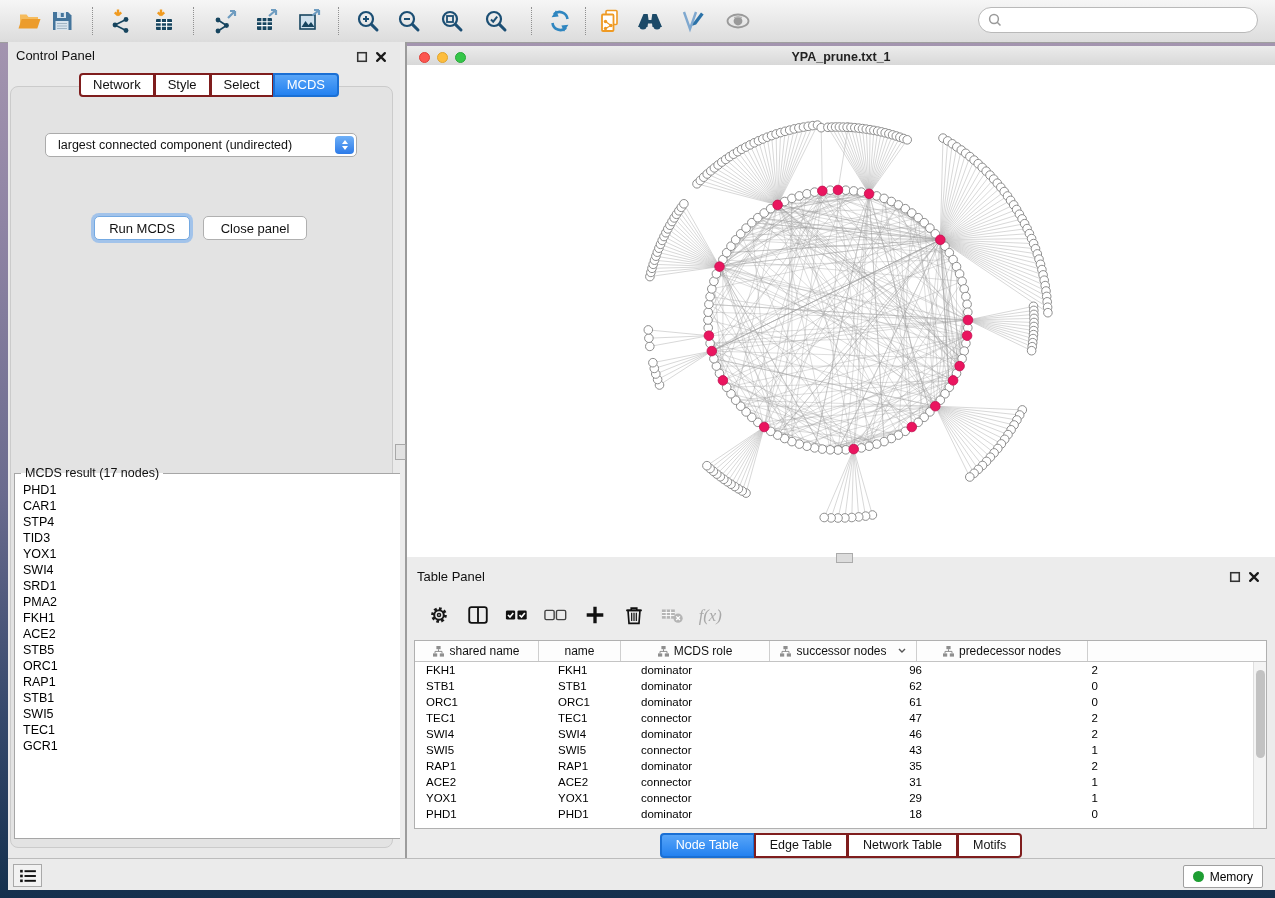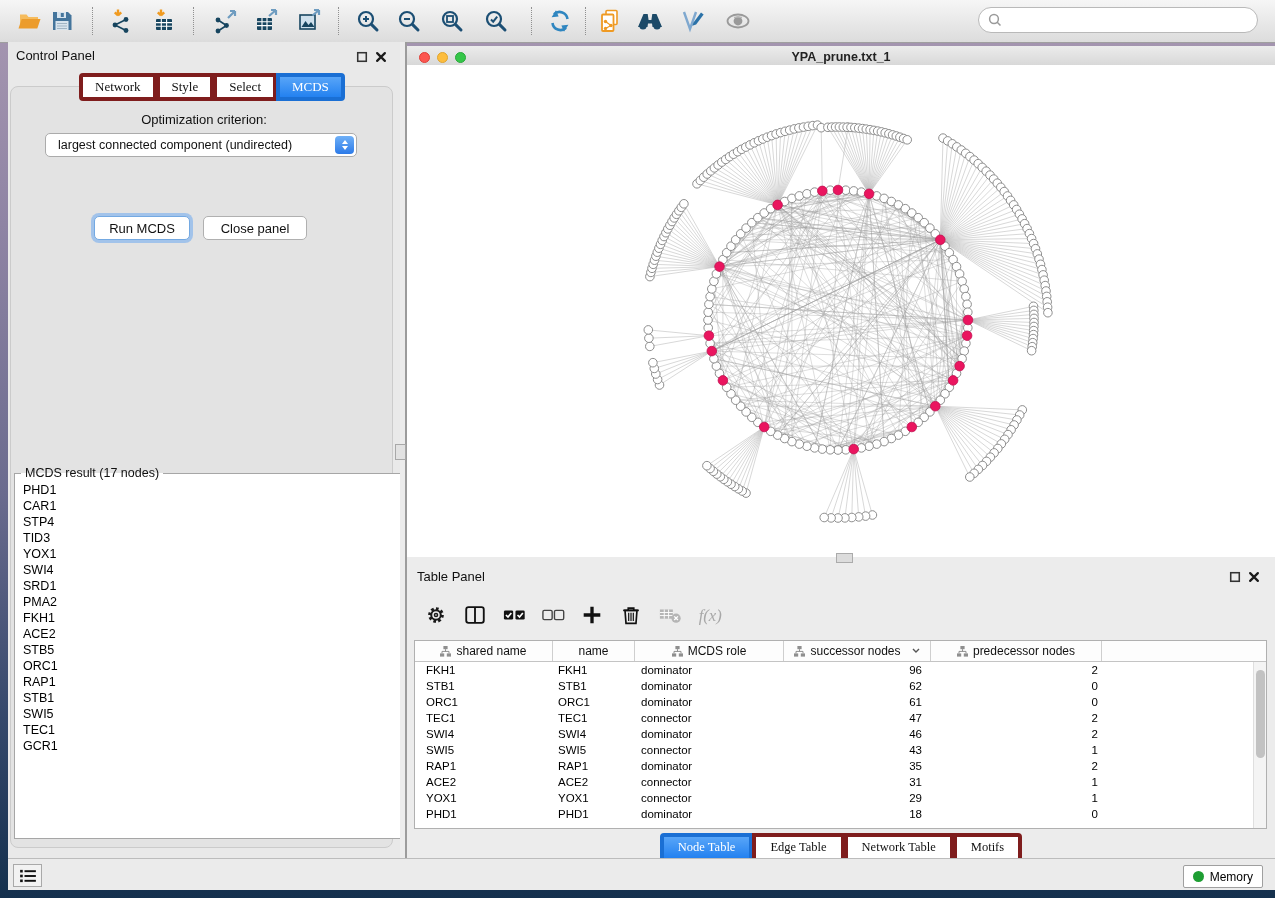--- a/index.html
+++ b/index.html
@@ -19,21 +19,21 @@
   .searchbox{position:absolute;left:978px;top:7px;width:280px;height:26px;background:#fff;
     border:1px solid #b9b9b9;border-radius:13px;display:flex;align-items:center;padding-left:8px;box-sizing:border-box;}
   
   .control-panel{left:8px;top:42px;width:392px;height:816px;background:#e9e9e9;}
   .cp-title{position:absolute;left:8px;top:6px;font-size:13px;color:#111;}
   .panel-icons{position:absolute;top:9px;display:flex;gap:7px;align-items:center;}
   .cp-inner{position:absolute;left:2px;top:44px;width:381px;height:760px;background:#e3e3e3;
     border:1px solid #cbcbcb;border-radius:8px;}
   .seg{display:flex;}
   .seg .tab{height:20px;line-height:20px;padding:0 12px;font-size:13px;background:#fff;
-    border:4px solid #7f1d1d;margin-left:-1px;color:#111;text-align:center;white-space:nowrap;font-family:Liberation Serif, serif;}
+    border:2px solid #7f1d1d;margin-left:-1px;color:#111;text-align:center;white-space:nowrap;}
   .seg .tab:first-child{border-radius:4px 0 0 4px;margin-left:0;}
   .seg .tab:last-child{border-radius:0 4px 4px 0;text-align:right;}
   .seg .tab.active{background:linear-gradient(#58a5f8,#2381f0);color:#fff;border-color:#1a6fd4;}
   .cp-tabs{position:absolute;left:71px;top:31px;z-index:3;}
   .opt-label{position:absolute;left:0;top:70px;width:100%;text-align:center;font-size:13px;color:#111;}
   .dropdown{position:absolute;left:37px;top:91px;width:312px;height:24px;background:#fff;
     border:1px solid #ababab;border-radius:5px;box-sizing:border-box;display:flex;align-items:center;}
   .dropdown .dd-text{font-size:12.5px;color:#111;padding-left:12px;flex:1;white-space:nowrap;}
   .dd-stepper{width:19px;height:18px;margin-right:2px;border-radius:4px;
     background:linear-gradient(#6fb0f7,#2c7ae8);display:flex;flex-direction:column;align-items:center;justify-content:center;gap:2px;}
@@ -61,26 +61,26 @@
   .net-content{position:absolute;left:0;top:23px;width:868px;height:492px;background:#fff;}
   .net-content svg .chord{stroke:#9e9e9e;stroke-opacity:.5;stroke-width:.7;}
   .net-content svg .fanedge{stroke:#bdbdbd;stroke-opacity:.85;stroke-width:.7;}
   .net-content svg .ringnode,.net-content svg .leaf{fill:#fff;stroke:#8d8d8d;stroke-width:1;}
   .net-content svg .pinknode{fill:#ea155f;stroke:#c11050;stroke-width:.8;}
   .h-gap{left:407px;top:557px;width:868px;height:6px;background:#ececec;}
   
   .table-panel{left:407px;top:563px;width:868px;height:295px;background:#ececec;}
   .tp-title{position:absolute;left:10px;top:6px;font-size:13px;color:#111;}
   .tp-toolbar{position:absolute;left:7px;top:29px;width:853px;height:46px;display:flex;align-items:center;gap:9px;padding-left:10px;box-sizing:border-box;}
-  .tp-tool{width:30px;height:30px;display:flex;align-items:center;justify-content:flex-start;}
+  .tp-tool{width:30px;height:30px;display:flex;align-items:center;justify-content:center;}
   .ntable{position:absolute;left:7px;top:77px;width:853px;height:189px;background:#fff;border:1px solid #b0b0b0;box-sizing:border-box;}
   .thead{display:flex;height:21px;background:#fdfdfd;border-bottom:1px solid #c4c4c4;box-sizing:border-box;}
   .th{display:flex;align-items:center;justify-content:center;gap:5px;font-size:12px;color:#111;
     border-right:1px solid #cfcfcf;box-sizing:border-box;height:100%;}
-  .th.c0{width:138px;}.th.c1{width:82px;}.th.c2{width:149px;}.th.c3{width:147px;}.th.c4{width:171px;}
+  .th.c0{width:124px;}.th.c1{width:82px;}.th.c2{width:149px;}.th.c3{width:147px;}.th.c4{width:171px;}
   .tbody{position:absolute;left:0;top:21px;right:13px;bottom:0;overflow:hidden;}
   .trow{display:flex;height:16px;line-height:16px;}
   .tcell{font-size:11.5px;color:#000;box-sizing:border-box;white-space:nowrap;}
   .tcell.c0{width:138px;padding-left:11px;}
   .tcell.c1{width:82px;padding-left:5px;}
   .tcell.c2{width:149px;padding-left:6px;}
   .tcell.c3{width:147px;text-align:right;padding-right:9px;}
   .tcell.c4{width:171px;text-align:right;padding-right:4px;}
   .tbl-scroll{position:absolute;right:0;top:21px;bottom:0;width:13px;background:#f4f4f4;border-left:1px solid #dfdfdf;box-sizing:border-box;}
   .tbl-thumb{position:absolute;left:1.5px;top:8px;width:9px;height:88px;background:#c2c2c2;border-radius:5px;}
@@ -240,21 +240,20 @@
       <path d="M2.5 2.5l9 9M11.5 2.5l-9 9" stroke="#1a1a1a" stroke-width="2.6" stroke-linecap="round"></path>
     </svg>
   </div>
   <div class="cp-inner"></div>
   <div class="seg cp-tabs">
     <div class="tab">Network</div>
     <div class="tab">Style</div>
     <div class="tab">Select</div>
     <div class="tab active">MCDS</div>
   </div>
-  <div class="opt-label">Optimization criterion:</div>
   <div class="dropdown">
     <span class="dd-text">largest connected component (undirected)</span>
     <span class="dd-stepper">
         <span class="dd-up"></span>
         <span class="dd-dn"></span>
       </span>
   </div>
   <div class="btn focusring" style="left:86px;top:126px;width:96px;">Run MCDS</div>
   <div class="btn" style="left:195px;top:126px;width:104px;margin-top:48px;">Close panel</div>
   <fieldset class="resultbox">

